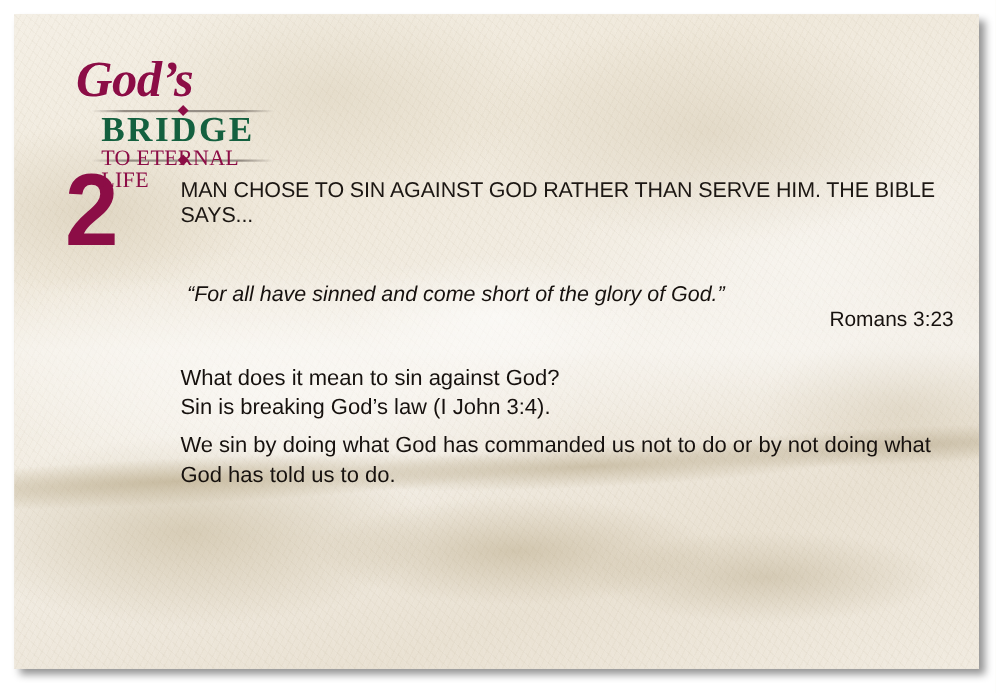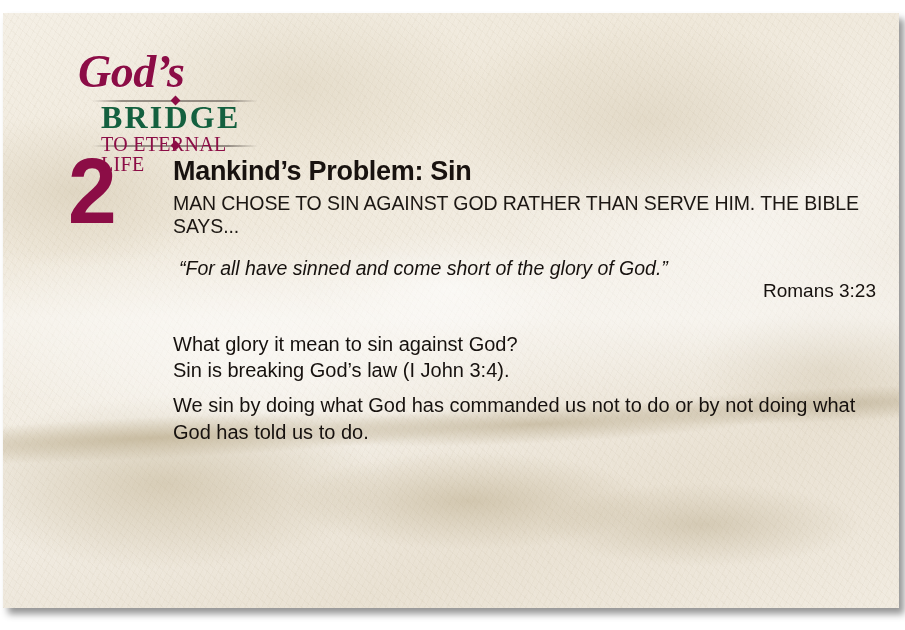--- a/index.html
+++ b/index.html
@@ -17,21 +17,21 @@
   
   #page {
     position: relative;
     width: 905px;
     height: 630px;
     background: #ffffff;
   }
 
   #card {
     position: absolute;
-    left: 3px;
+    left: 13px;
     top: 13px;
     width: 877px;
     height: 595px;
     overflow: hidden;
     box-shadow: 5px 6px 7px rgba(0,0,0,0.42);
     background-color: #efe9dd;
     background-image:
       
       radial-gradient(ellipse 300px 120px at 18% 79%, rgba(176,158,118,0.40) 0%, rgba(176,158,118,0.16) 45%, rgba(176,158,118,0) 72%),
       radial-gradient(ellipse 260px 70px at 52% 82%, rgba(168,150,110,0.38) 0%, rgba(168,150,110,0) 70%),
@@ -41,21 +41,20 @@
       radial-gradient(ellipse 260px 130px at 33% 12%, rgba(196,182,150,0.26) 0%, rgba(196,182,150,0) 72%),
       radial-gradient(ellipse 300px 140px at 72% 18%, rgba(188,172,138,0.26) 0%, rgba(188,172,138,0) 72%),
       radial-gradient(ellipse 200px 80px at 50% 46%, rgba(255,255,255,0.55) 0%, rgba(255,255,255,0) 70%),
       radial-gradient(ellipse 400px 180px at 26% 58%, rgba(255,255,255,0.45) 0%, rgba(255,255,255,0) 75%),
       radial-gradient(ellipse 340px 150px at 84% 40%, rgba(255,255,255,0.40) 0%, rgba(255,255,255,0) 75%),
       
       repeating-linear-gradient(117deg, rgba(150,132,96,0.045) 0px, rgba(150,132,96,0.045) 1px, rgba(255,255,255,0) 1px, rgba(255,255,255,0) 5px),
       repeating-linear-gradient(41deg, rgba(140,124,92,0.04) 0px, rgba(140,124,92,0.04) 1px, rgba(255,255,255,0) 1px, rgba(255,255,255,0) 7px),
       repeating-linear-gradient(78deg, rgba(255,255,255,0.05) 0px, rgba(255,255,255,0.05) 2px, rgba(255,255,255,0) 2px, rgba(255,255,255,0) 6px),
       linear-gradient(160deg, #f4efe5 0%, #efe8da 28%, #f3eee5 52%, #e9e1d2 78%, #f1ebe0 100%);
-    padding-left: 19px;
   }
 
   
   #card::before {
     content: "";
     position: absolute;
     left: -10%;
     top: 64%;
     width: 122%;
     height: 60px;
@@ -249,30 +248,29 @@
         <div class="logo-rule bottom"></div>
         <div class="logo-diamond bottom"></div>
         <div id="logo-gods">God’s</div>
         <div id="logo-bridge">BRIDGE</div>
         <div id="logo-tagline">TO ETERNAL LIFE</div>
       </div>
 
       <div id="step-number">2</div>
 
       <div id="heading-block">
-        <div id="section-title">Mankind’s Problem: Sin</div>
         <div id="section-subtitle">MAN CHOSE TO SIN AGAINST GOD RATHER THAN SERVE HIM. THE BIBLE SAYS...</div>
       </div>
 
       <div id="scripture-block">
         <div id="scripture-quote">“For all have sinned and come short of the glory of God.”</div>
         <div id="scripture-reference">Romans 3:23</div>
       </div>
 
       <div id="body-block">
-        <div class="body-line">What glory it mean to sin against God?</div>
+        <div class="body-line">What does it mean to sin against God?</div>
         <div class="body-line">Sin is breaking God’s law (I John 3:4).</div>
         <div id="body-paragraph">We sin by doing what God has commanded us not to do or by not doing what God has told us to do.</div>
       </div>
 
     </div>
   </div>
 </div>
 
 </body></html>

